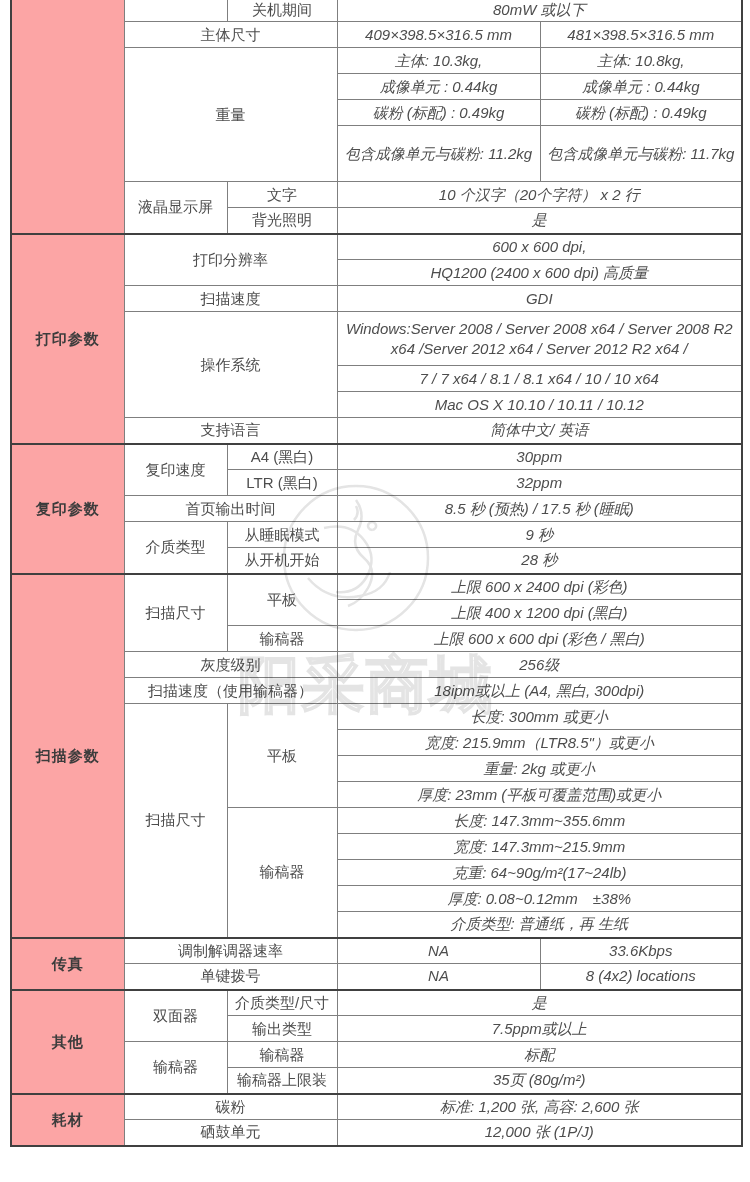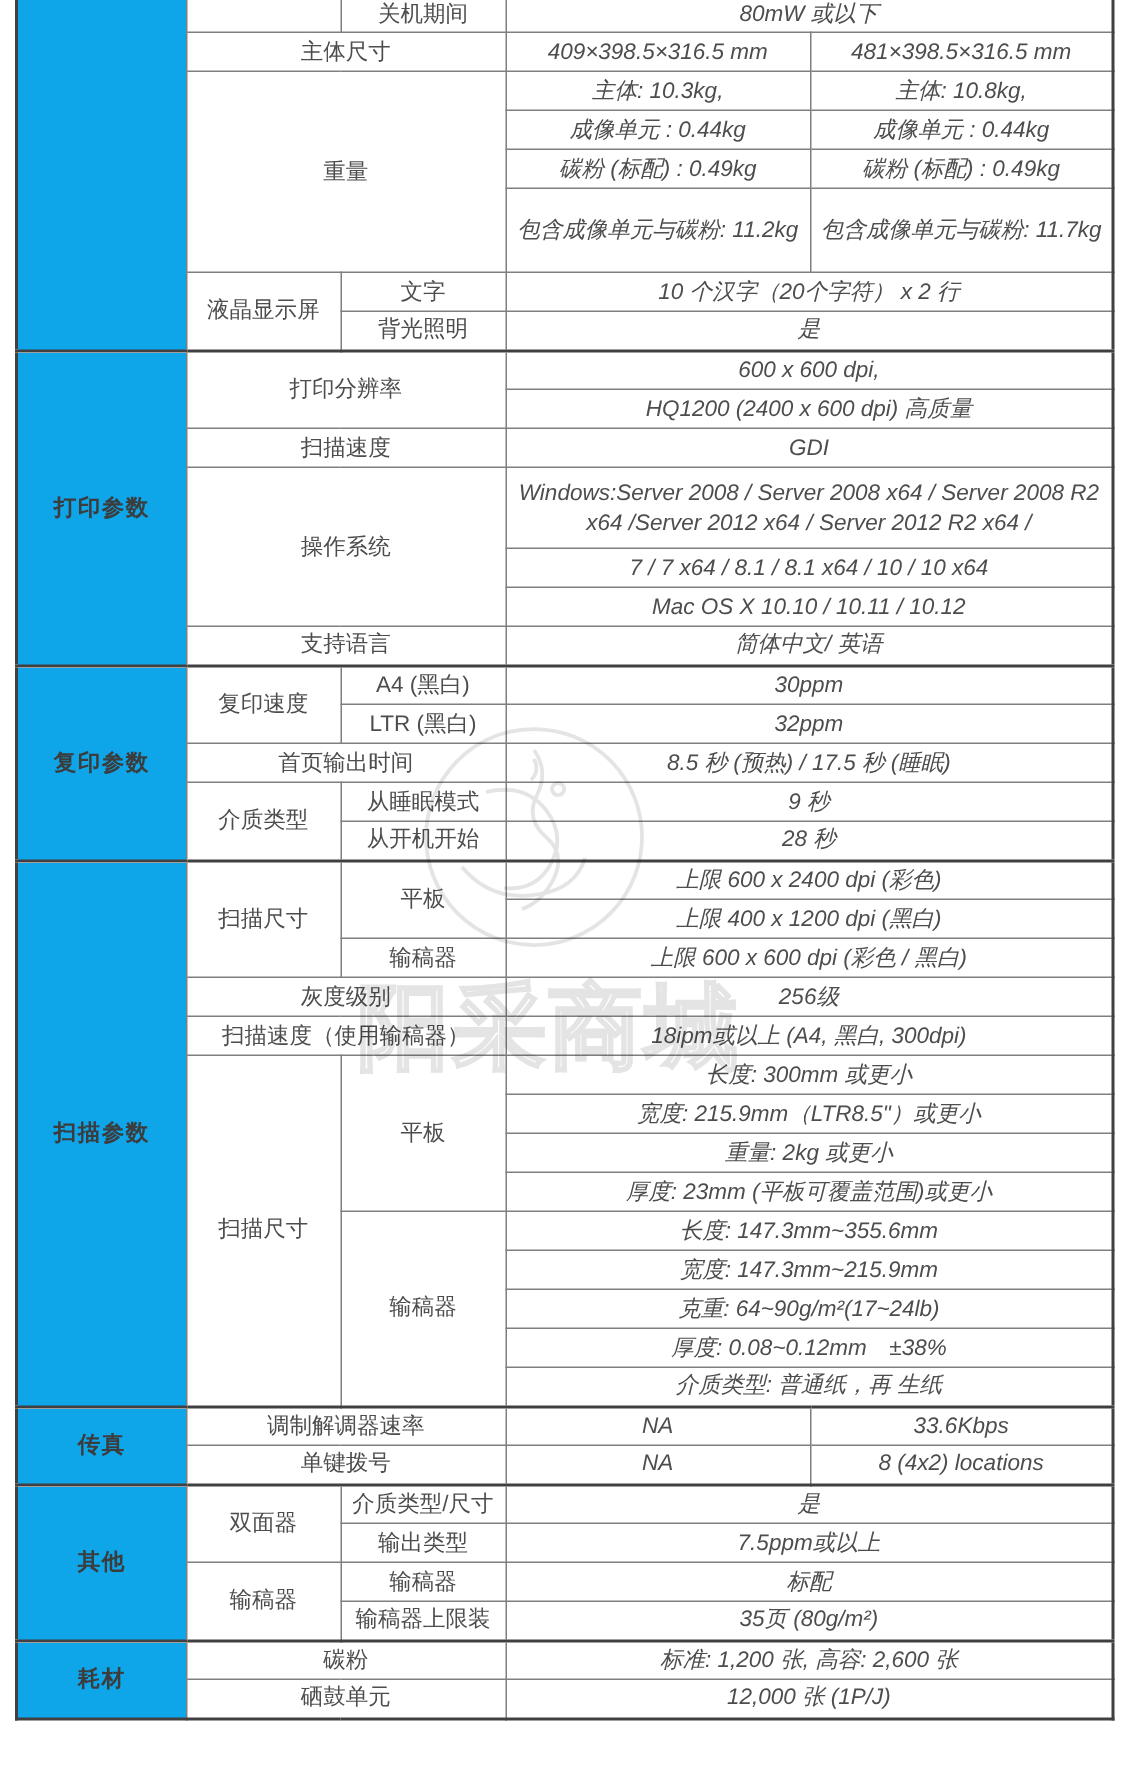--- a/index.html
+++ b/index.html
@@ -24,21 +24,21 @@
   table.spec td {
     border:1px solid #7f7f7f;
     text-align:center; vertical-align:middle;
     font-size:15px; line-height:1.32;
     padding:1px 4px;
     overflow:hidden;
     background:#ffffff;
   }
   table.spec tr.section-start td { border-top:2px solid #404040; }
   table.spec td.cat {
-    background:#0ea5e9;
+    background:#fca5a5;
     font-weight:bold;
     color:#3c3c3c;
     letter-spacing:1px;
   }
   table.spec td.label { color:#4d4d4d; }
   table.spec td.value { color:#4d4d4d;font-style:italic; }
   table.spec td.empty { background:#ffffff; }
 
   .watermark {
     position:absolute; left:238px; top:458px;

